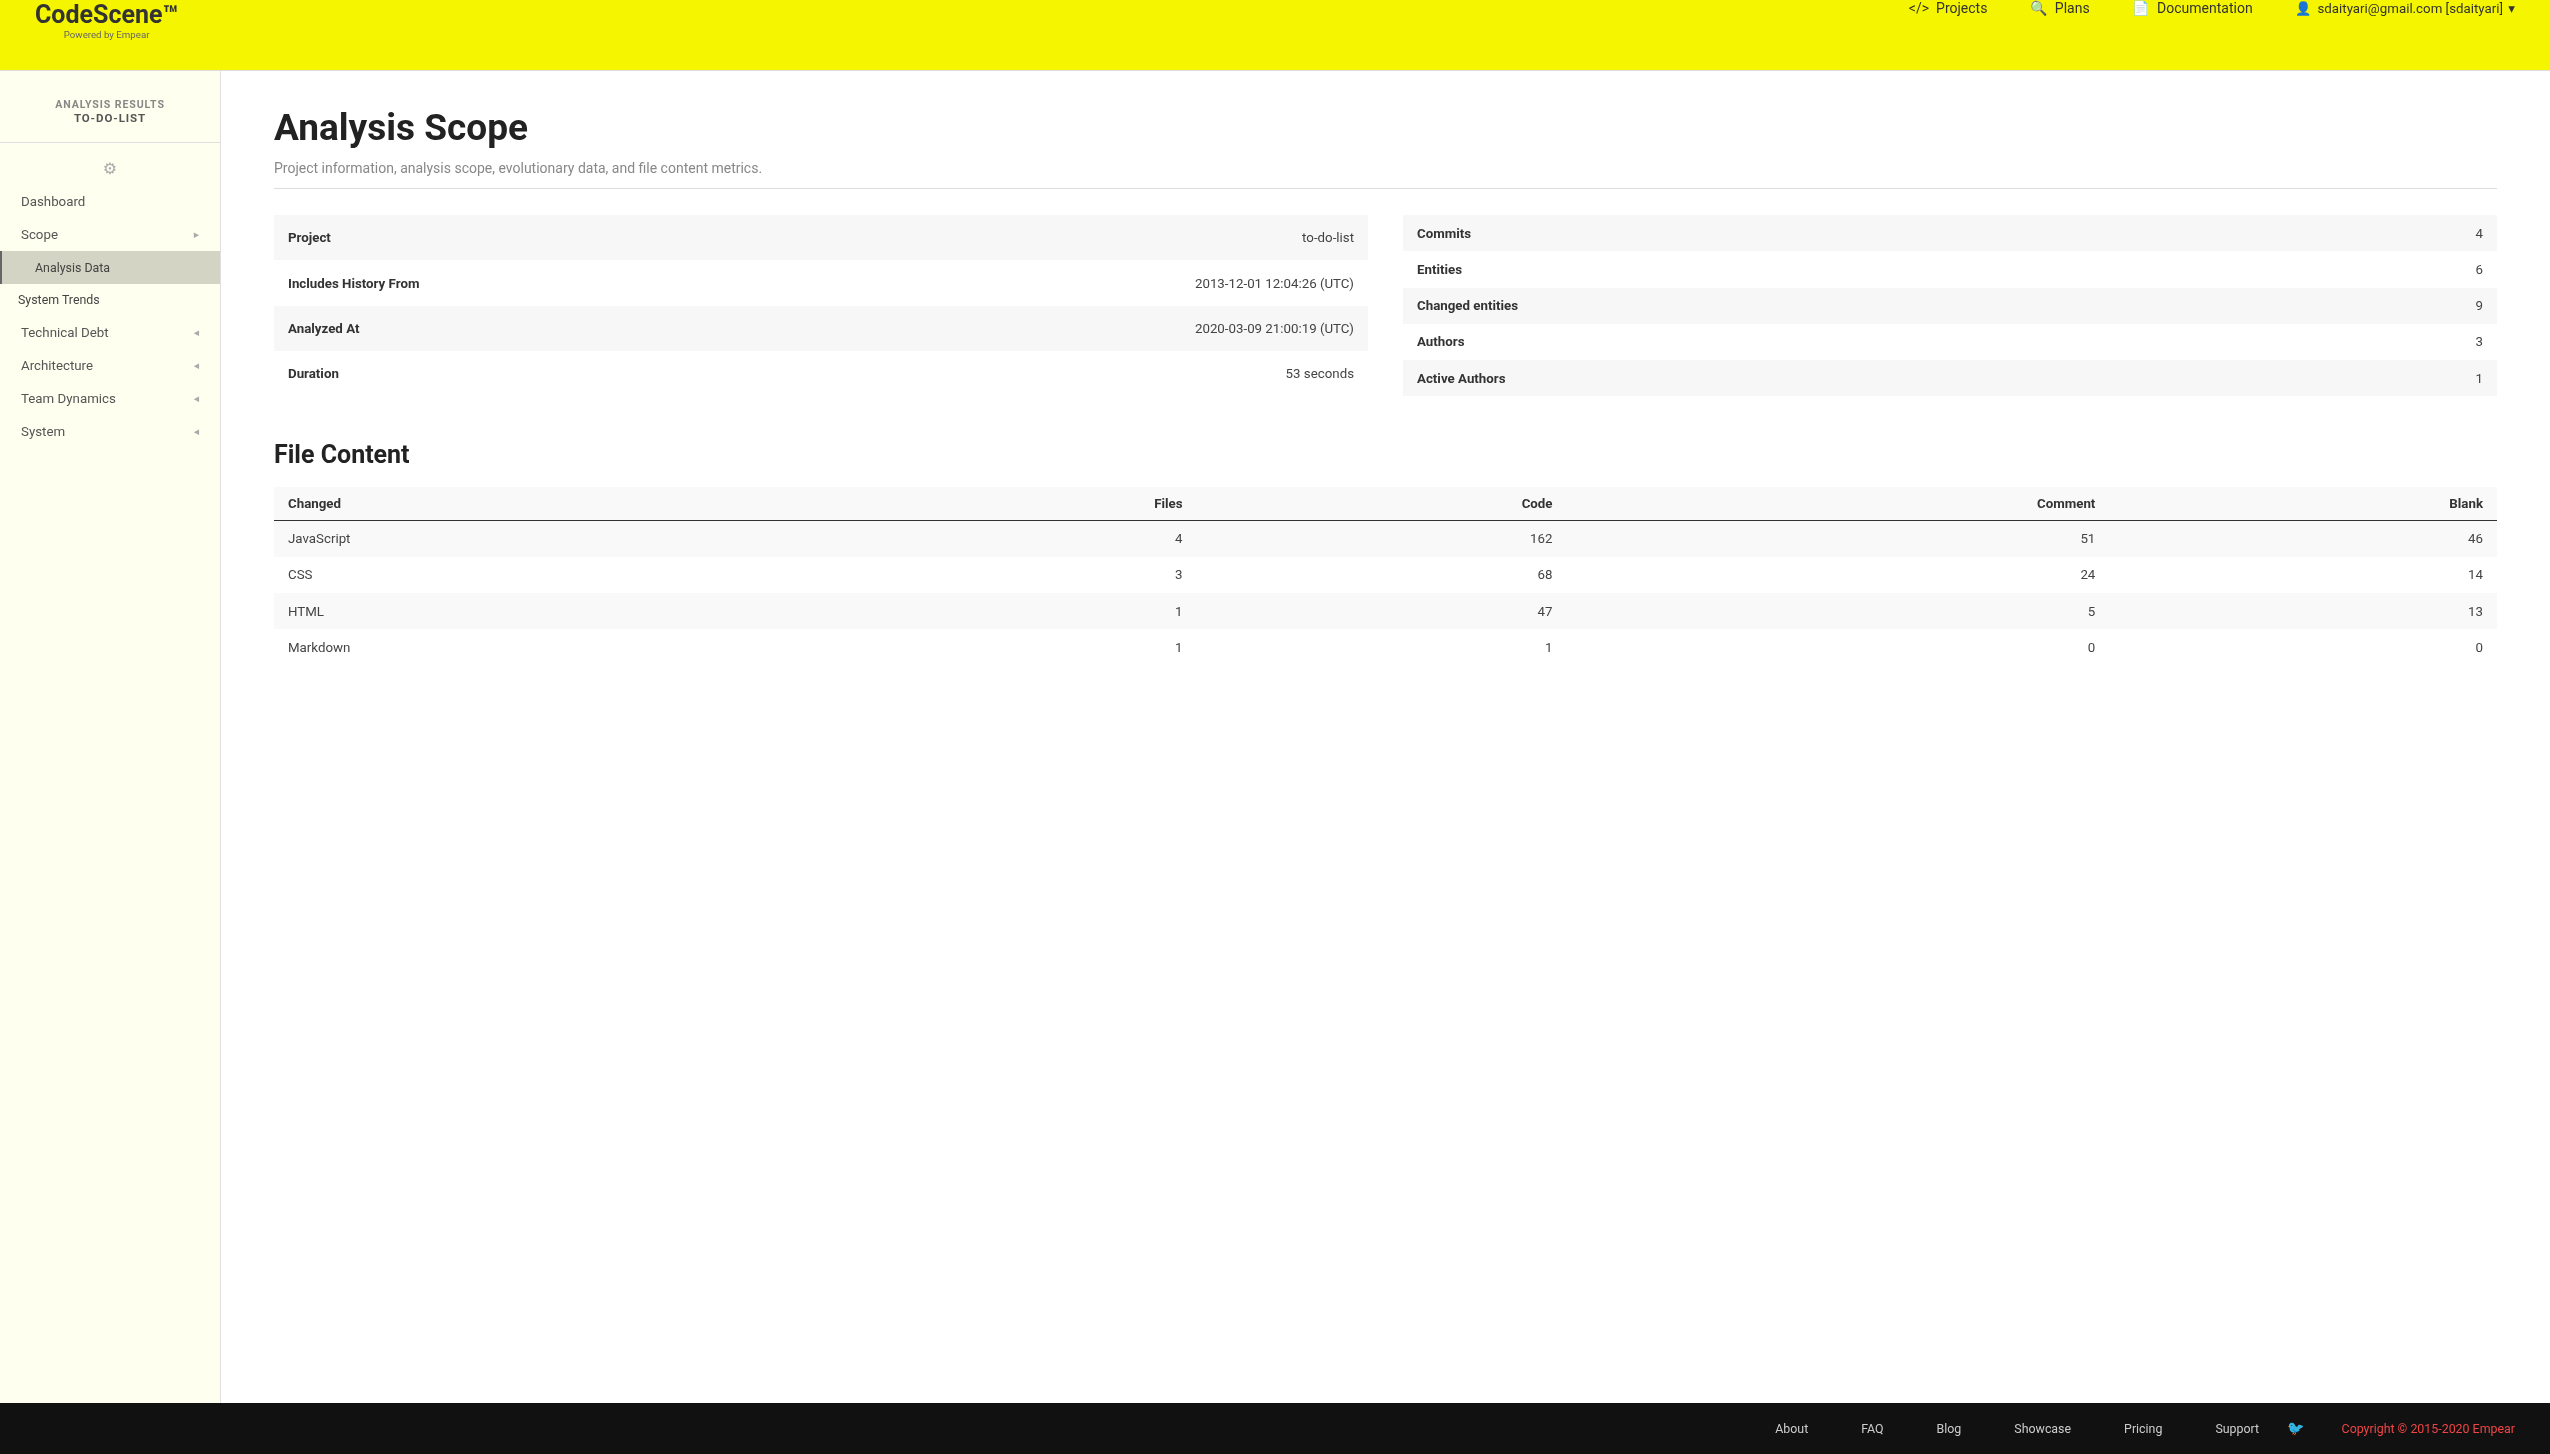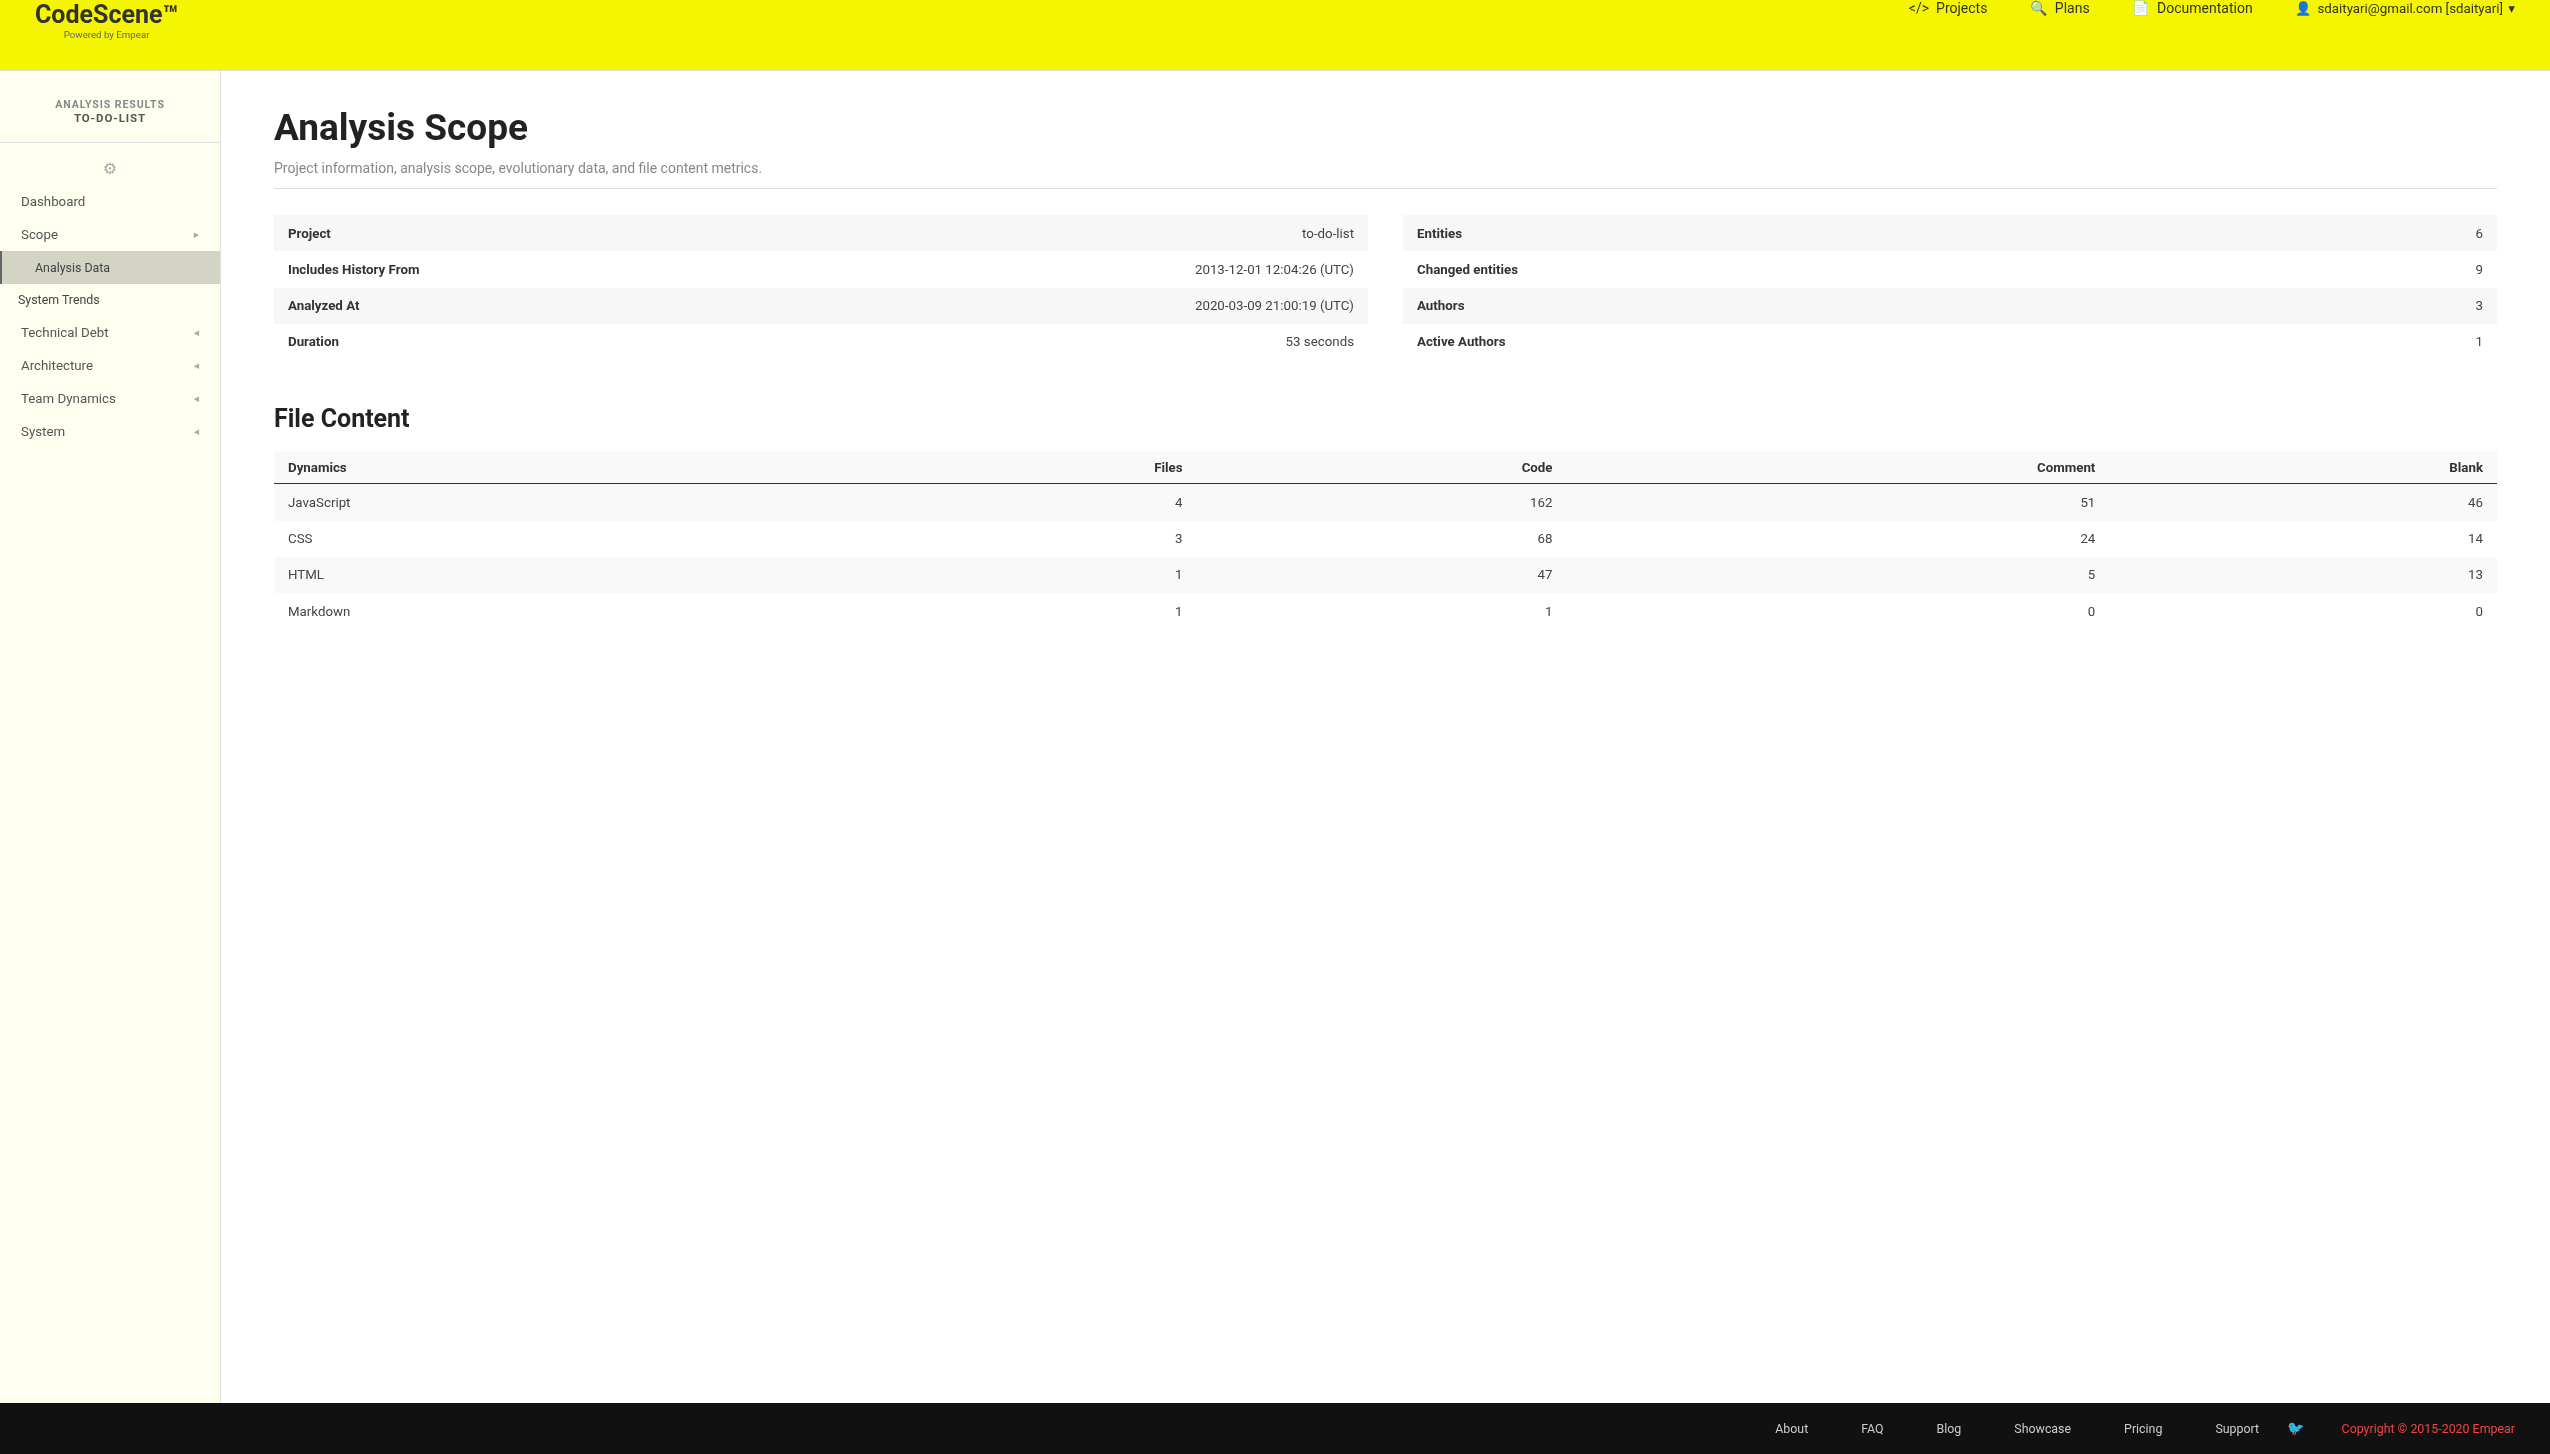--- a/index.html
+++ b/index.html
@@ -303,20 +303,24 @@
             <tr>
               <td>Duration</td>
               <td>53 seconds</td>
             </tr>
           </tbody>
       </table>
 
       <table class="info-table">
         <tbody id="stats-info-tbody">
             <tr>
+              <td>Commits</td>
+              <td>4</td>
+            </tr>
+            <tr>
               <td>Entities</td>
               <td>6</td>
             </tr>
             <tr>
               <td>Changed entities</td>
               <td>9</td>
             </tr>
             <tr>
               <td>Authors</td>
               <td>3</td>
@@ -326,21 +330,21 @@
               <td>1</td>
             </tr>
           </tbody>
       </table>
     </div>
 
     <h2 class="section-title">File Content</h2>
     <table class="file-table">
       <thead id="file-table-head">
           <tr>
-            <th>Dynamics</th>
+            <th>Changed</th>
             <th>Files</th>
             <th>Code</th>
             <th>Comment</th>
             <th>Blank</th>
           </tr>
         </thead>
       <tbody id="file-table-body">
           <tr>
     <td>JavaScript</td>
     <td>4</td>

